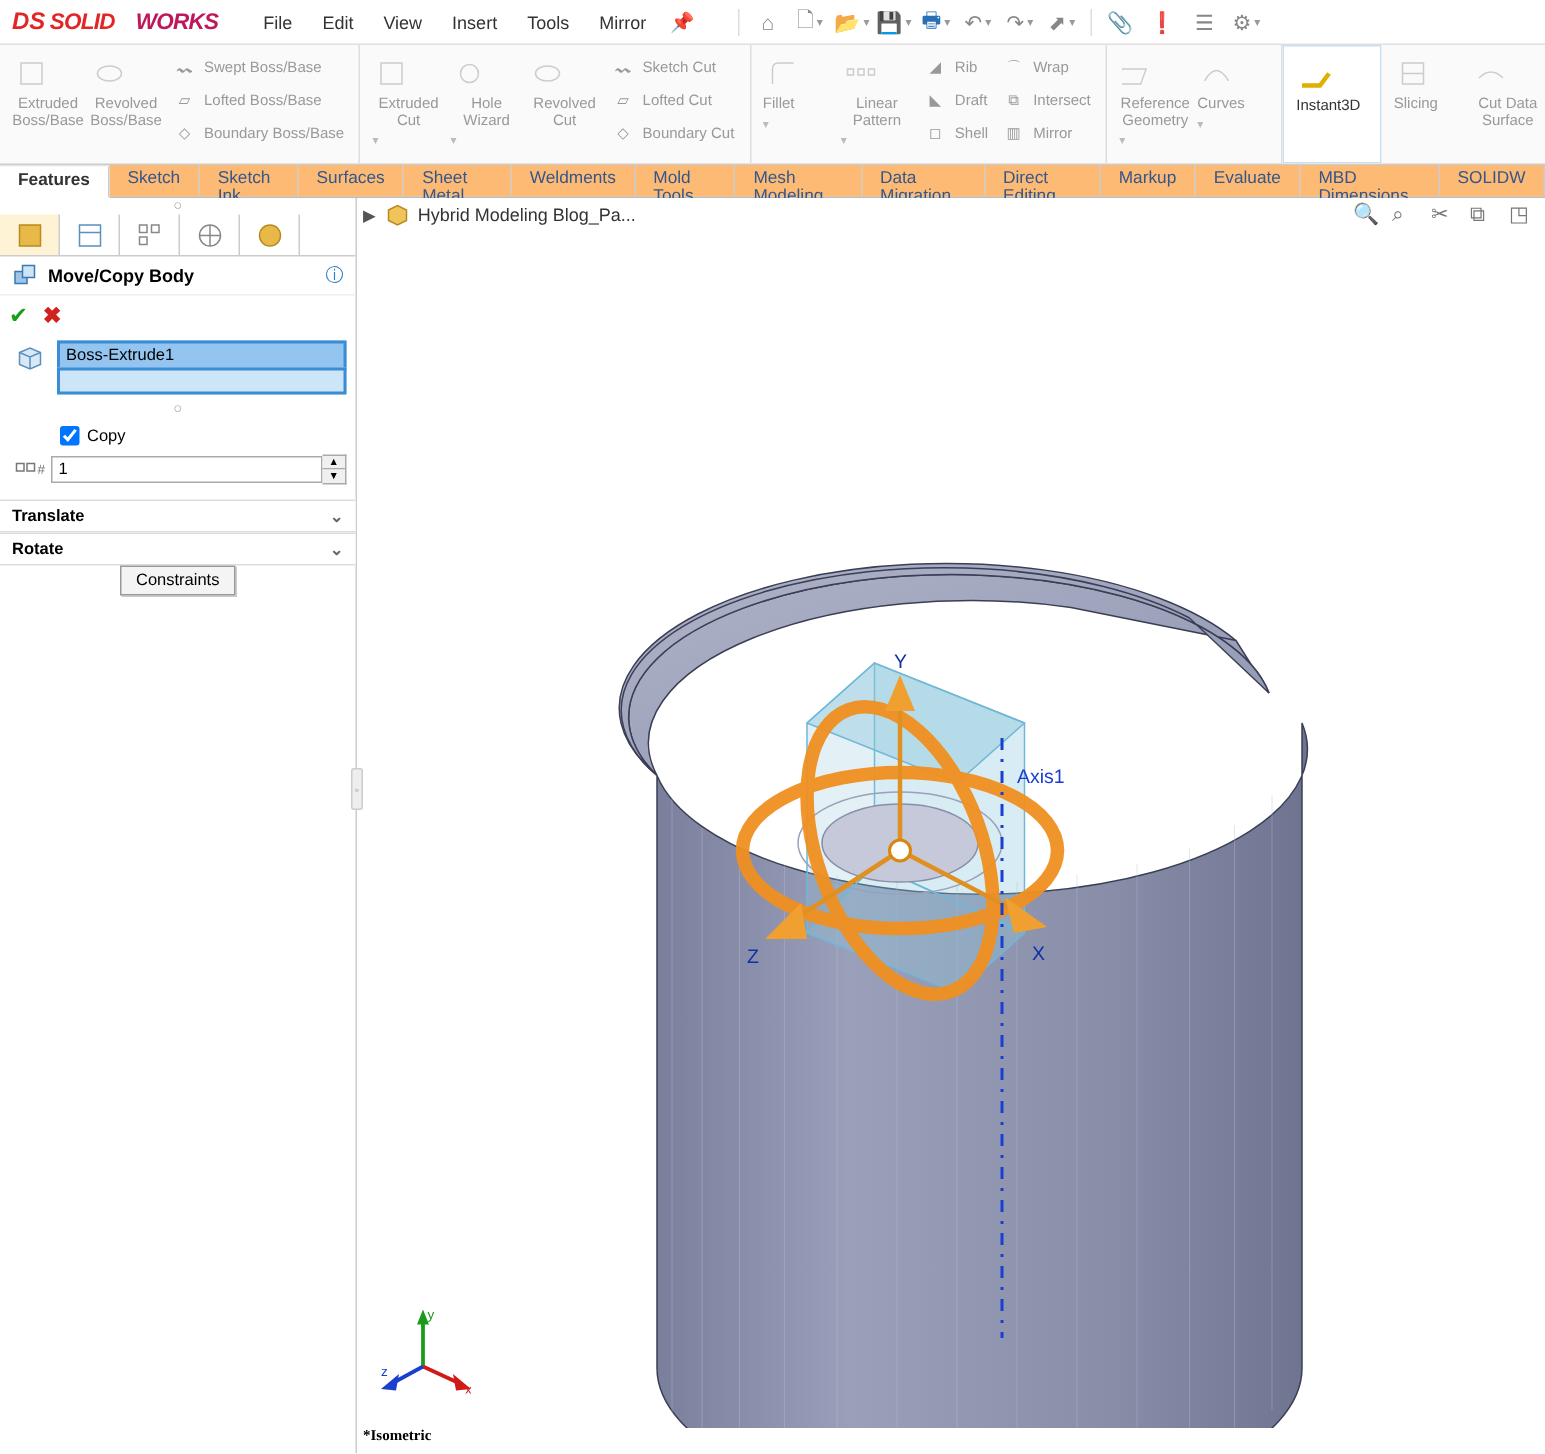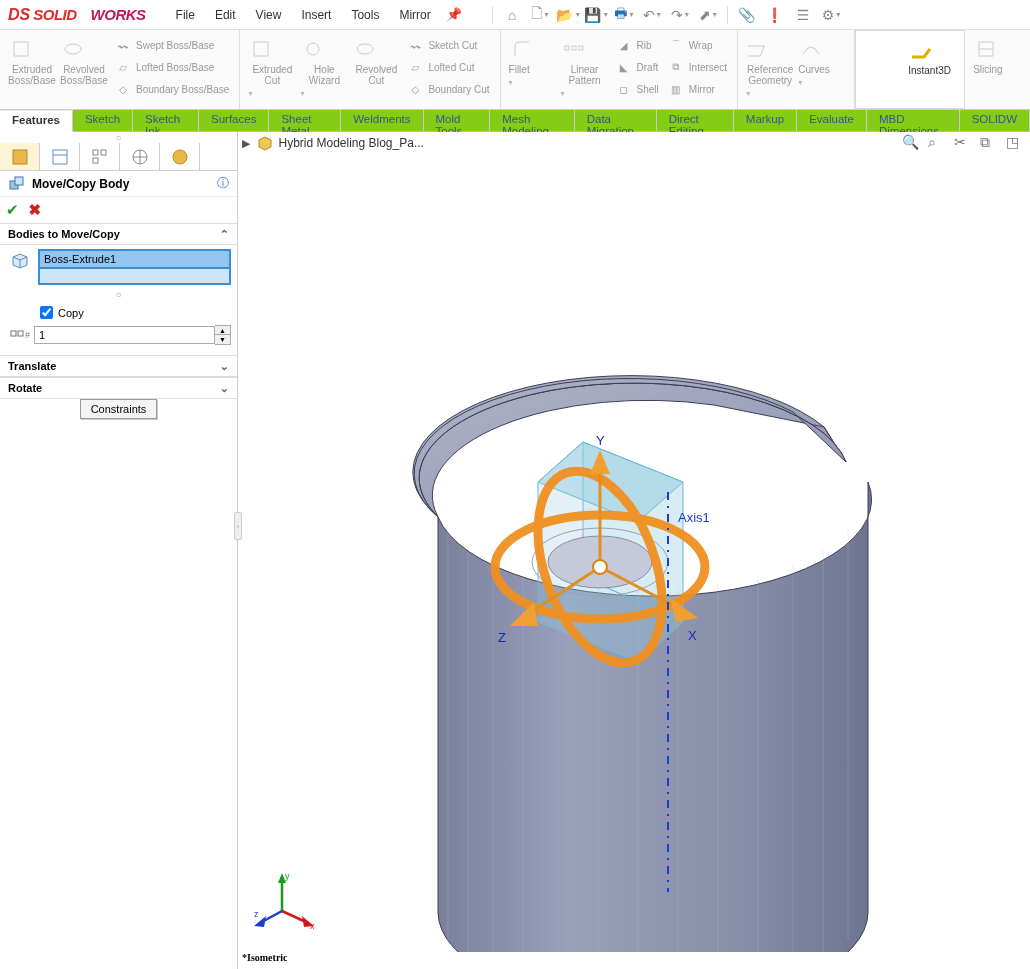--- a/index.html
+++ b/index.html
@@ -22,25 +22,25 @@
   .ribbon { height: 80px; background: #fafafa; border-bottom: 1px solid #ccc; display: flex; }
   .ribbon-grp { border-right: 1px solid #ddd; display: flex; align-items: flex-start; padding: 4px 6px; }
   .rbtn-big { display: flex; flex-direction: column; align-items: flex-start; width: 52px; font-size: 10px; color: #999; text-align: center; line-height: 11px; cursor: default; padding: 2px; }
   .rbtn-big.enabled { color: #444; }
   .rbtn-icon { width: 26px; height: 26px; margin-bottom: 2px; display: flex; align-items: center; justify-content: center; }
   .rbtn-dd { font-size: 8px; color: #bbb; margin-top: 2px; }
   .rbtn-small { display: flex; align-items: center; font-size: 10px; color: #999; height: 22px; padding: 0 4px; cursor: default; white-space: nowrap; }
   .rbtn-small .sico { width: 18px; height: 18px; margin-right: 4px; display: flex; align-items: center; justify-content: center; }
   .rbtn-col { display: flex; flex-direction: column; justify-content: center; }
   .instant3d { background: #fff; border: 1px solid #c9dff0; }
-  .instant3d .rbtn-big { color: #333; margin-left: 44px; }
+  .instant3d .rbtn-big { color: #333; }
   
   
   .tabstrip { height: 22px; background: #e8e8e8; display: flex; border-bottom: 1px solid #bbb; }
-  .tab { font-size: 11.5px; padding: 3px 12px 2px 12px; color: #34568a; border-right: 1px solid #ccc; cursor: pointer; background: #84cc16; }
+  .tab { font-size: 11.5px; padding: 3px 12px 2px 12px; color: #34568a; border-right: 1px solid #ccc; cursor: pointer; background: #fdba74; }
   .tab.active { background: #fff; font-weight: bold; color: #333; border-bottom: 1px solid #fff; position: relative; top: 1px; }
   
   
   .body { display: flex; height: calc(969px - 30px - 80px - 22px); }
   .panel { width: 238px; background: #fff; border-right: 1px solid #ccc; display: flex; flex-direction: column; }
   .panel-tabs { height: 28px; display: flex; border-bottom: 1px solid #ccc; }
   .ptab { width: 40px; display: flex; align-items: center; justify-content: center; border-right: 1px solid #ccc; cursor: pointer; }
   .ptab.active { background: #fff3d6; }
   .feature-hdr { height: 26px; display: flex; align-items: center; padding: 0 8px; font-size: 12px; font-weight: bold; border-bottom: 1px solid #eee; }
   .feature-hdr svg { margin-right: 6px; }
@@ -348,24 +348,20 @@
           <rect x="7" y="2" width="8" height="8" fill="#cde4f7" stroke="#3a78b0"></rect>
         </svg>
       <span>Move/Copy Body</span>
       <span class="help-ico">ⓘ</span>
     </div>
     <div class="confirm-row">
       <span class="ok">✔</span>
       <span class="cancel">✖</span>
     </div>
 
-    <div class="section-hdr">
-      <span>Bodies to Move/Copy</span>
-      <span class="chev">⌃</span>
-    </div>
     <div class="section-body">
       <div class="side-label-row">
         <div class="side-ico-col">
           <svg width="20" height="20">
               <path d="M3 6 L10 3 L17 6 L17 14 L10 17 L3 14 Z" fill="#d8e8f5" stroke="#5a8fbf"></path>
               <path d="M3 6 L10 9 L17 6 M10 9 L10 17" fill="none" stroke="#5a8fbf"></path>
             </svg>
         </div>
         <div class="body-list" style="flex:1; margin-left:4px;">
           <div class="sel-box">Boss-Extrude1</div>

